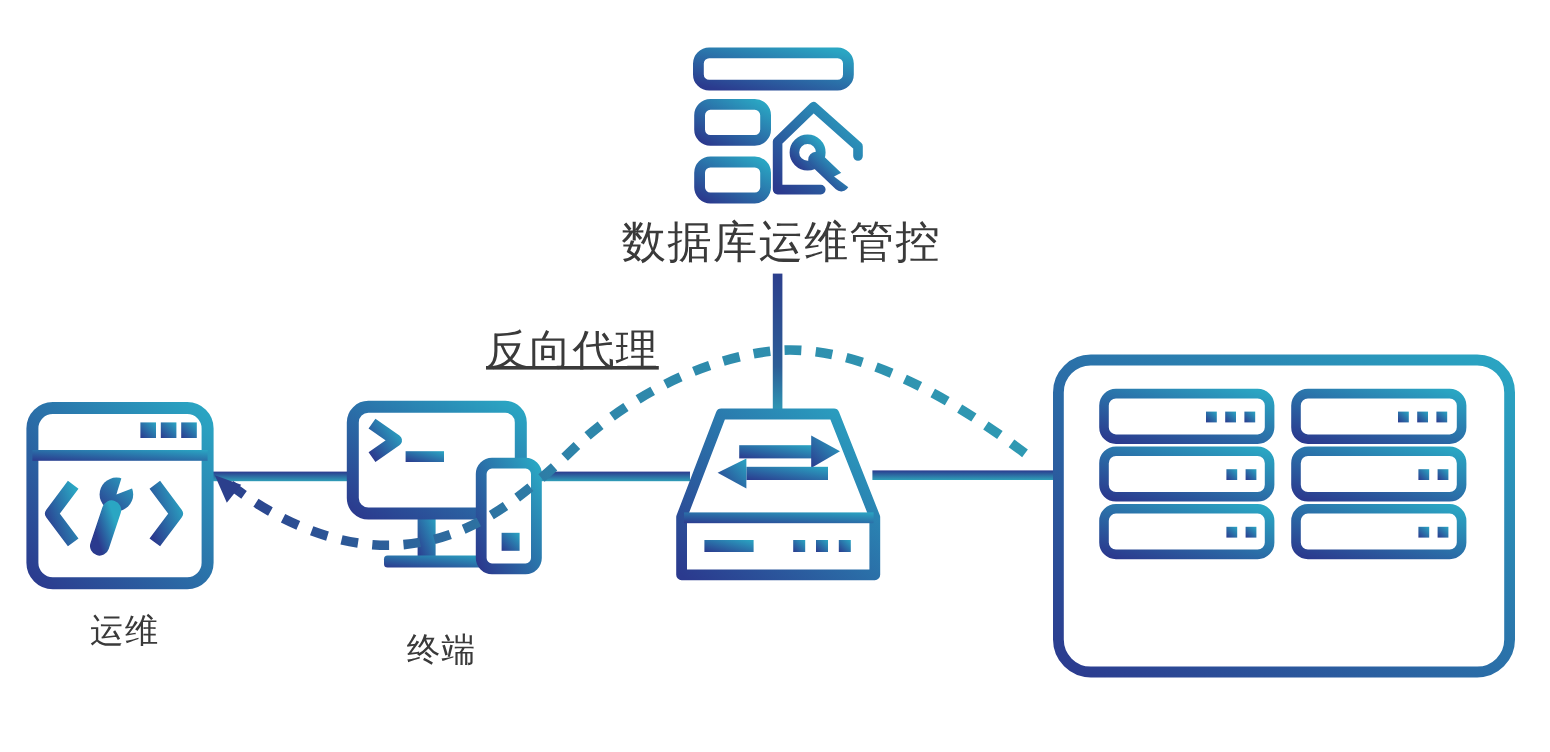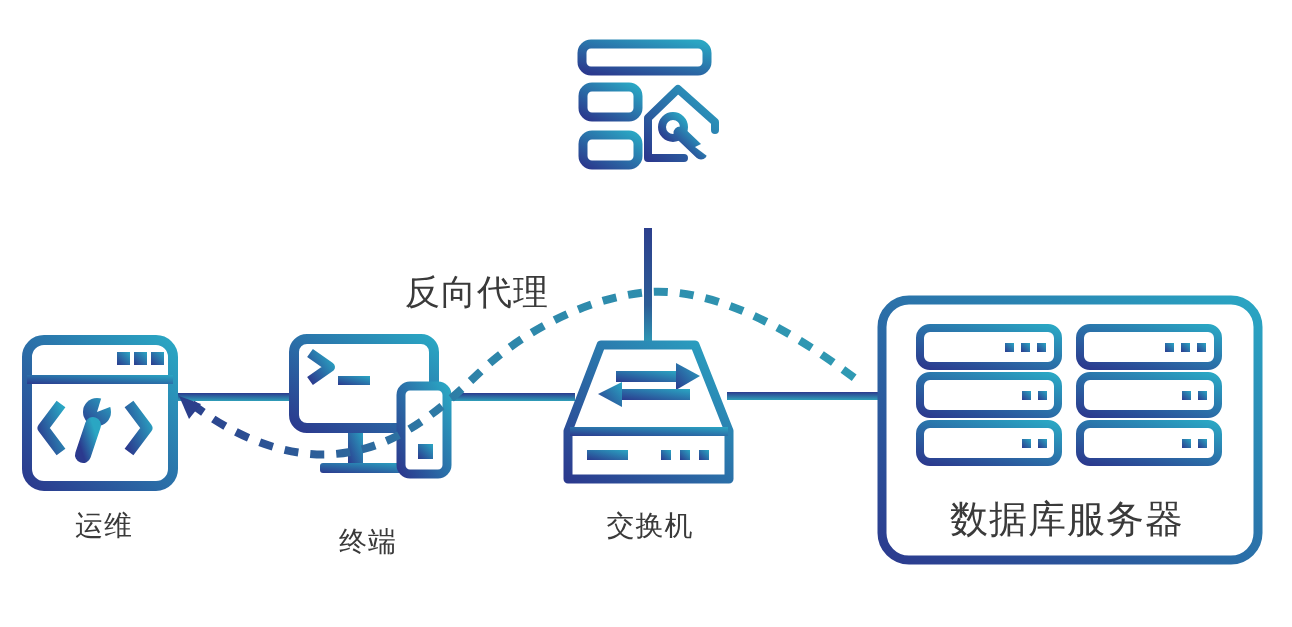--- a/index.html
+++ b/index.html
@@ -4,21 +4,21 @@
 <style>
   html,body{margin:0;padding:0;background:#ffffff;}
   #stage{position:relative;width:1292px;height:627px;background:#ffffff;overflow:hidden;
          font-family:"Liberation Sans","DejaVu Sans",sans-serif;}
   .abs{position:absolute;}
   .lbl{position:absolute;color:#3a3a3a;white-space:nowrap;line-height:1;
        transform:translateX(-50%);letter-spacing:1px;font-weight:500;}
   .lbl-node{font-size:28px;}
   .lbl-mgmt{font-size:37px;}
   .lbl-box{font-size:38px;}
-  .lbl-edge{font-size:35px;}
+  .lbl-edge{font-size:35px;text-decoration:underline;}
   svg{display:block;}
 </style>
 </head>
 <body>
 
 <div id="stage">
 
   <svg class="abs" style="left:0;top:0" width="1292" height="627">
     <defs>
       <linearGradient id="cgh" x1="0" y1="0" x2="0" y2="1">
@@ -145,19 +145,18 @@
         <stop offset="0" stop-color="#2b3f8c"></stop>
         <stop offset="0.45" stop-color="#2e86aa"></stop>
         <stop offset="1" stop-color="#2f9ab3"></stop>
       </linearGradient>
     </defs>
     <path d="M 192 404 C 245 445, 302 461, 350 452 C 400 443, 437 413, 479 373
              C 524 330, 589 297, 649 292 C 713 288, 787 326, 861 383" fill="none" stroke="url(#dgd)" stroke-width="8" stroke-dasharray="14 12"></path>
     <polygon points="179,396 201,404 189,419" fill="#2b3f8c"></polygon>
   </svg>
 
+  <div class="lbl lbl-mgmt" style="left:651px;top:183px">数据库运维管控</div>
   <div class="lbl lbl-edge" style="left:477px;top:274px">反向代理</div>
   <div class="lbl lbl-node" style="left:104px;top:512px">运维</div>
   <div class="lbl lbl-node" style="left:368px;top:528px">终端</div>
-  <div class="lbl lbl-node" style="left:650px;top:512px">交换机</div>
-  <div class="lbl lbl-box" style="left:1067px;top:500px">数据库服务器</div>
 
 </div>
 
 </body></html>

